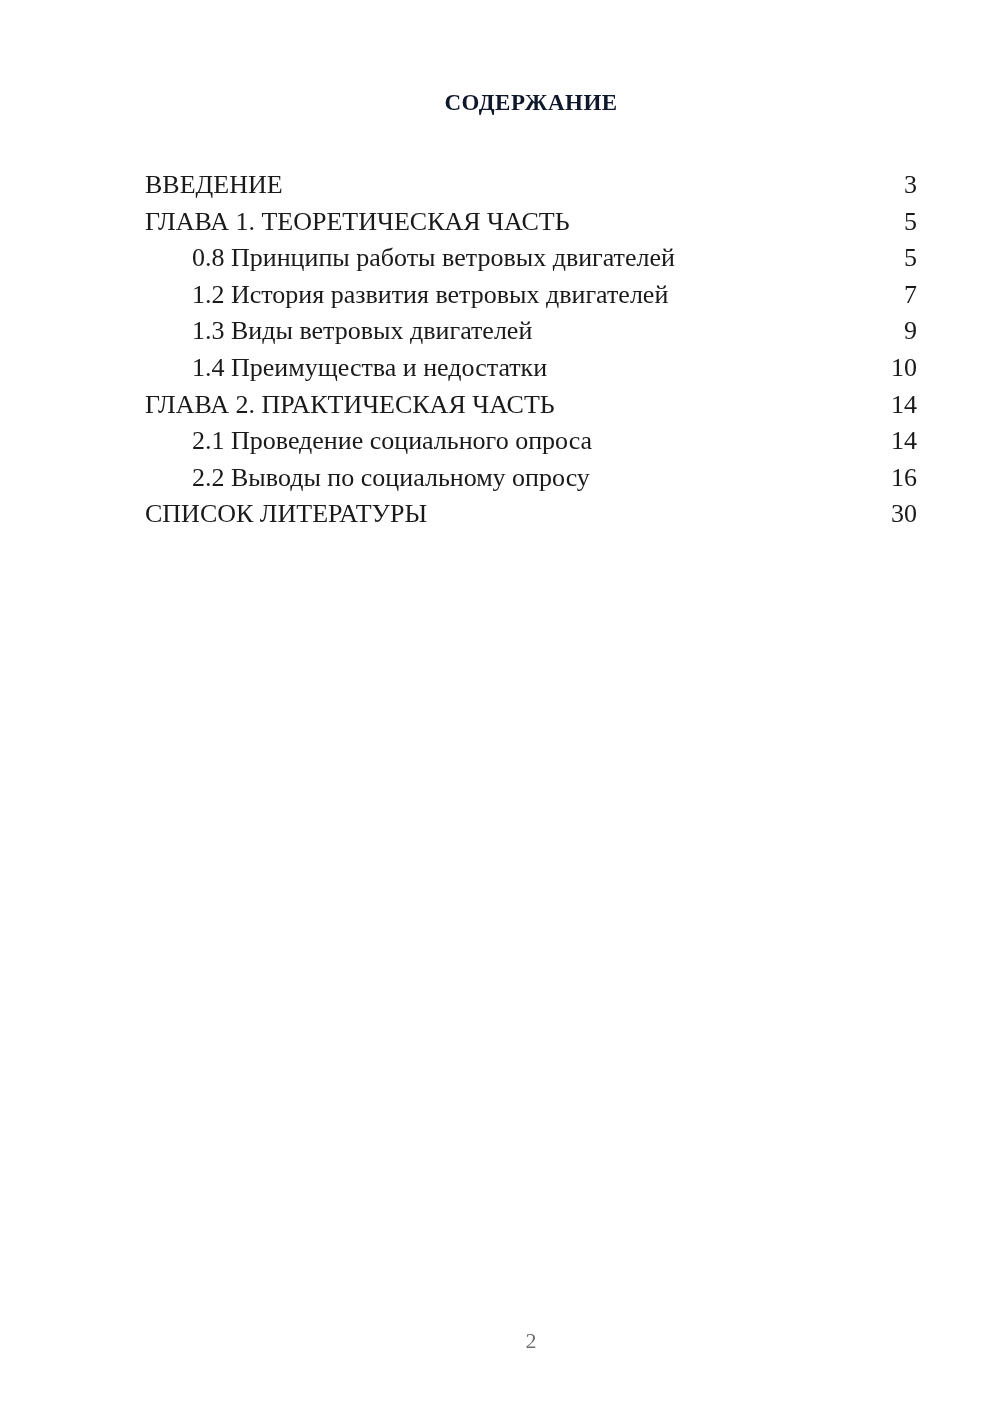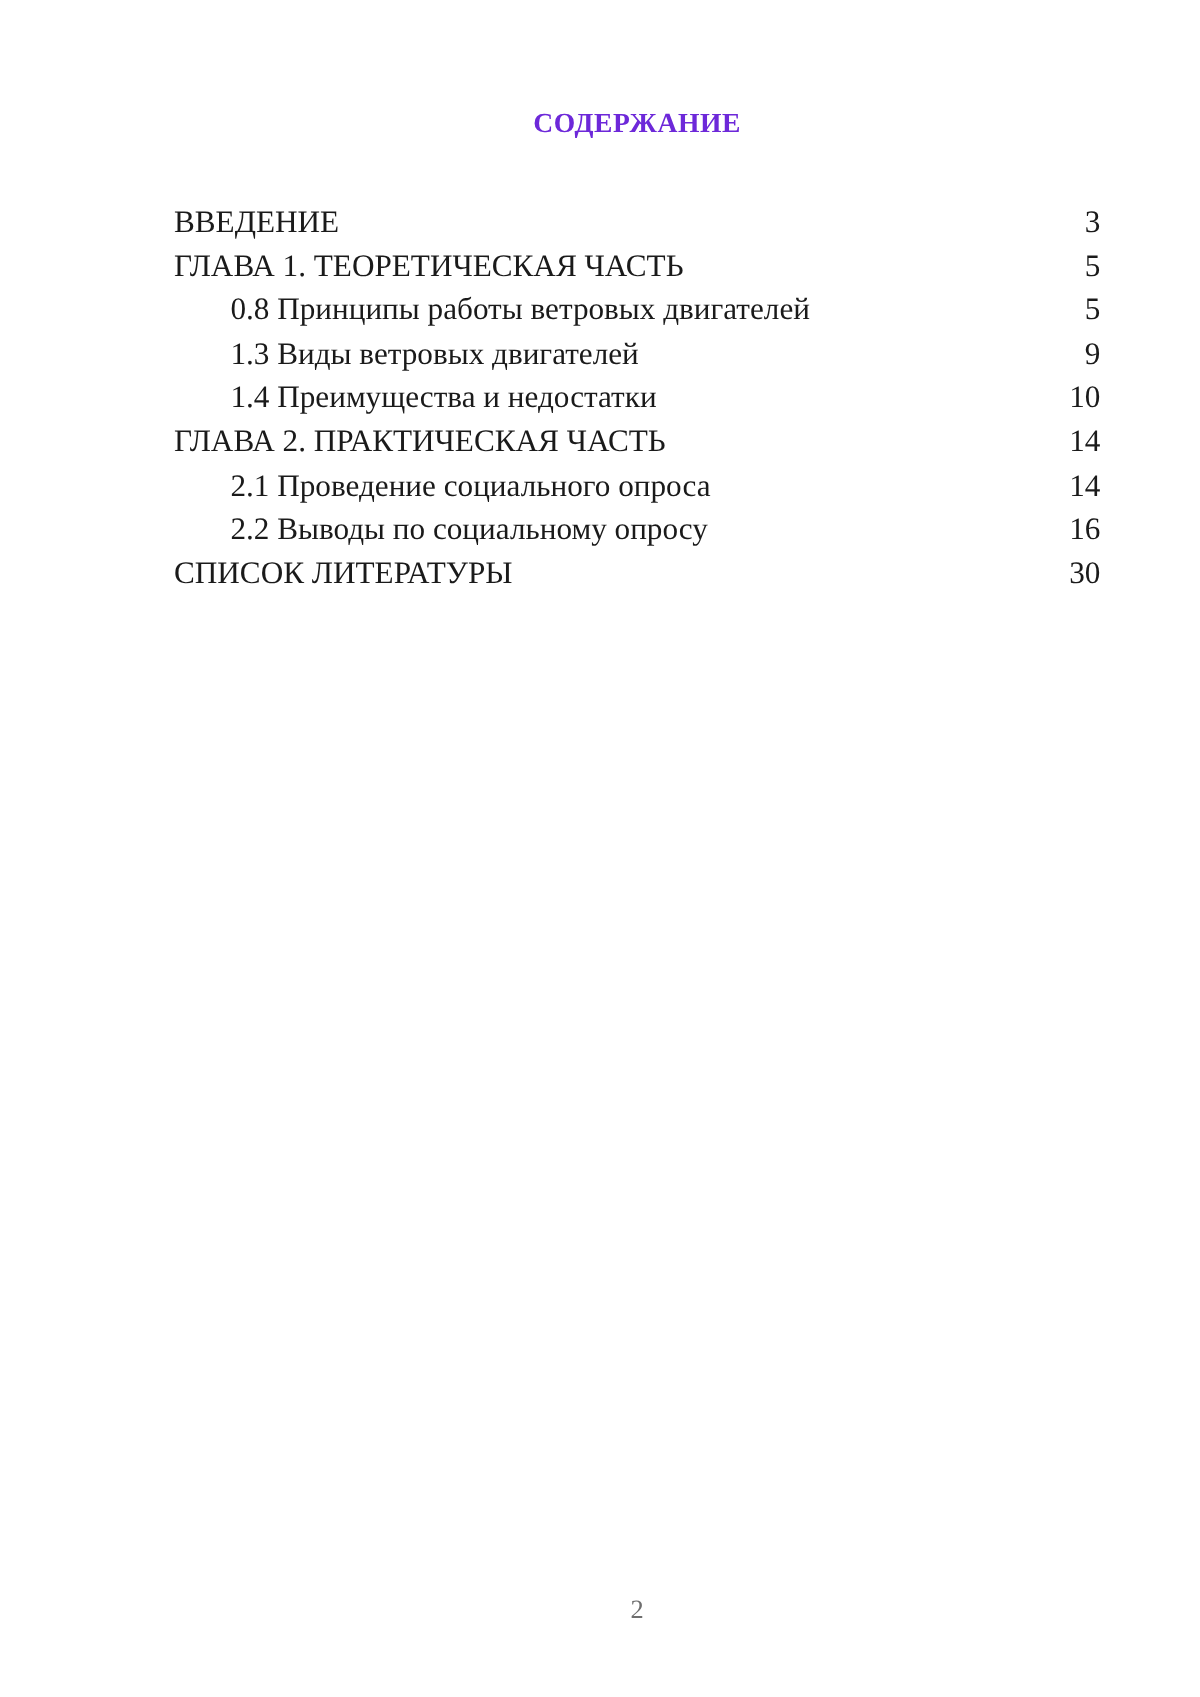--- a/index.html
+++ b/index.html
@@ -19,21 +19,21 @@
   }
   .doc-title {
     position: absolute;
     top: 90px;
     left: 145px;
     right: 83px;
     text-align: center;
     font-size: 23px;
     font-weight: bold;
     letter-spacing: 0.5px;
-    color: #6d28d9;
+    color: #0f172a;
   }
   .toc {
     position: absolute;
     top: 167px;
     left: 145px;
     right: 83px;
   }
   .toc-row {
     display: flex;
     align-items: baseline;
@@ -73,20 +73,24 @@
   </div>
       <div class="toc-row">
     <span class="toc-label">ГЛАВА 1. ТЕОРЕТИЧЕСКАЯ ЧАСТЬ</span>
     <span class="toc-page">5</span>
   </div>
       <div class="toc-row indent">
     <span class="toc-label">0.8 Принципы работы ветровых двигателей</span>
     <span class="toc-page">5</span>
   </div>
       <div class="toc-row indent">
+    <span class="toc-label">1.2 История развития ветровых двигателей</span>
+    <span class="toc-page">7</span>
+  </div>
+      <div class="toc-row indent">
     <span class="toc-label">1.3 Виды ветровых двигателей</span>
     <span class="toc-page">9</span>
   </div>
       <div class="toc-row indent">
     <span class="toc-label">1.4 Преимущества и недостатки</span>
     <span class="toc-page">10</span>
   </div>
       <div class="toc-row">
     <span class="toc-label">ГЛАВА 2. ПРАКТИЧЕСКАЯ ЧАСТЬ</span>
     <span class="toc-page">14</span>

